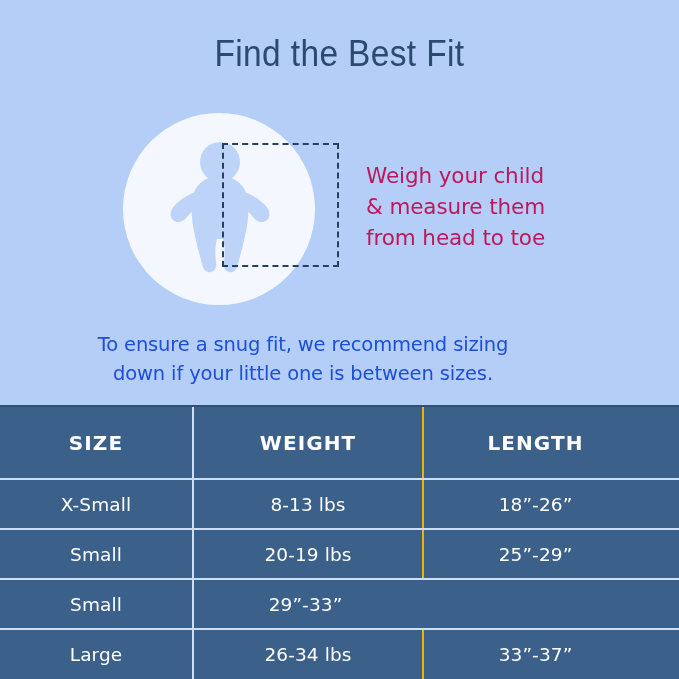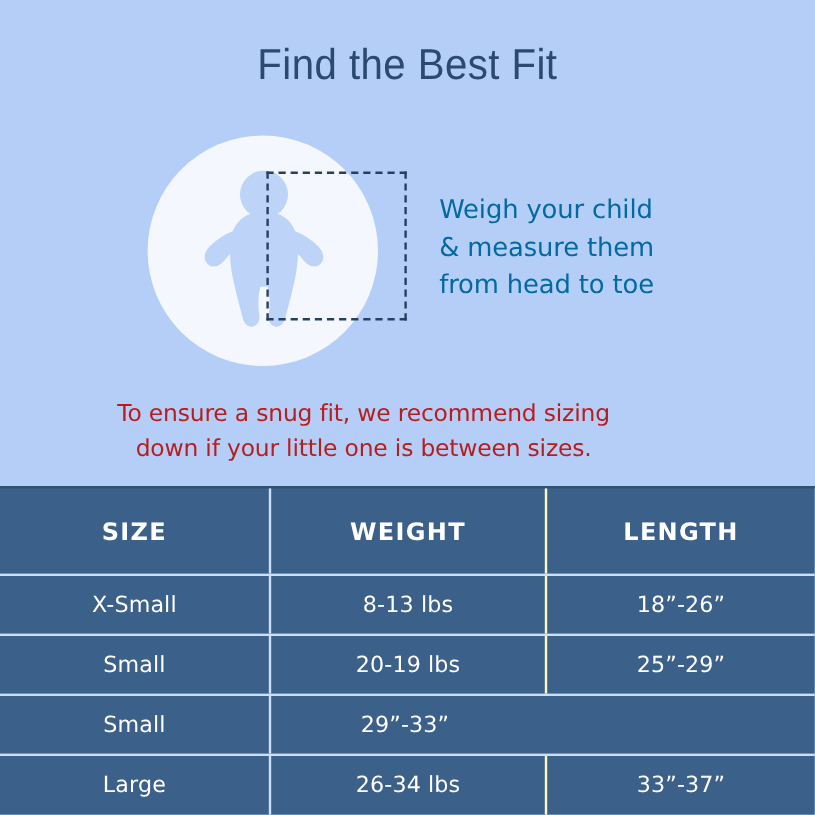--- a/index.html
+++ b/index.html
@@ -75,36 +75,36 @@
   }
 
   .measure-text {
     position: absolute;
     left: 366px;
     top: 55px;
     width: 290px;
     font-family: "DejaVu Sans", sans-serif;
     font-size: 21.5px;
     line-height: 31px;
-    color: #0369a1;
+    color: #be185d;
     letter-spacing: -0.1px;
   }
   .measure-text div { white-space: nowrap; }
 
   
   .note {
     position: absolute;
     left: 0;
     top: 330px;
     width: 606px;
     text-align: center;
     font-family: "DejaVu Sans", sans-serif;
     font-size: 19.5px;
     line-height: 29px;
-    color: #b91c1c;
+    color: #1d4ed8;
     letter-spacing: -0.15px;
   }
   .note div { white-space: nowrap; }
 
   
   .table {
     position: absolute;
     left: 0;
     top: 405px;
     width: 679px;
@@ -130,22 +130,22 @@
   .row.body.last { border-bottom: none; height: 49px; }
 
   .cell {
     display: flex;
     align-items: center;
     justify-content: center;
     box-sizing: border-box;
     color: #ffffff;
     font-family: "DejaVu Sans", sans-serif;
   }
-  .cell.c0 { width: 226px; border-right: 2px solid #cddff8; }
-  .cell.c1 { width: 230px; border-right: 2px solid #fef9c3; }
+  .cell.c0 { width: 194px; border-right: 2px solid #cddff8; }
+  .cell.c1 { width: 230px; border-right: 2px solid #eab308; }
   .cell.c2 { width: 223px; }
 
   .row.header .cell {
     font-size: 20px;
     font-weight: bold;
     letter-spacing: 1.1px;
   }
   .row.body .cell {
     font-size: 18.5px;
     font-weight: normal;

